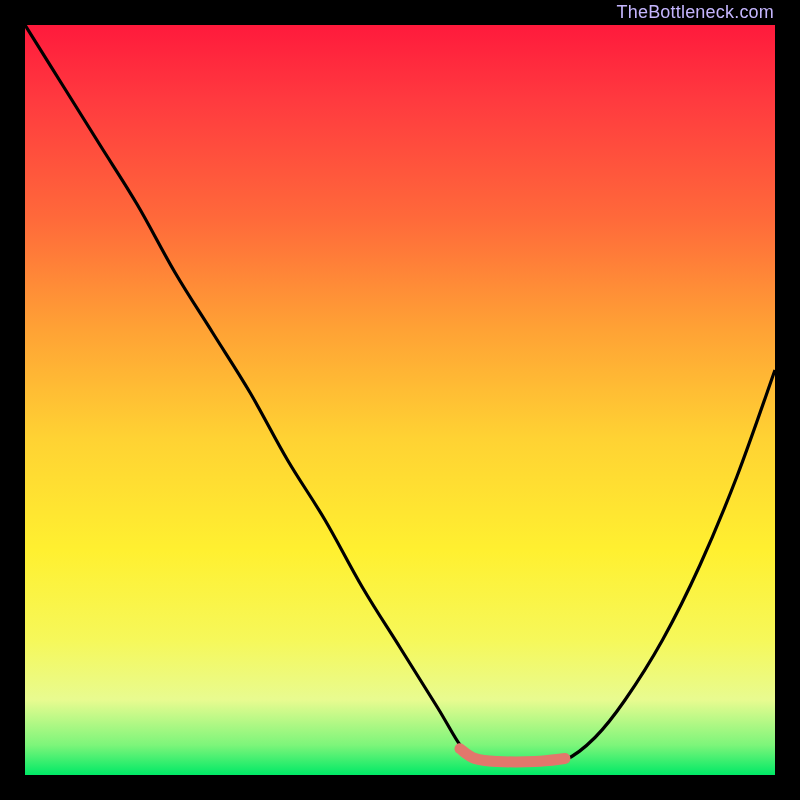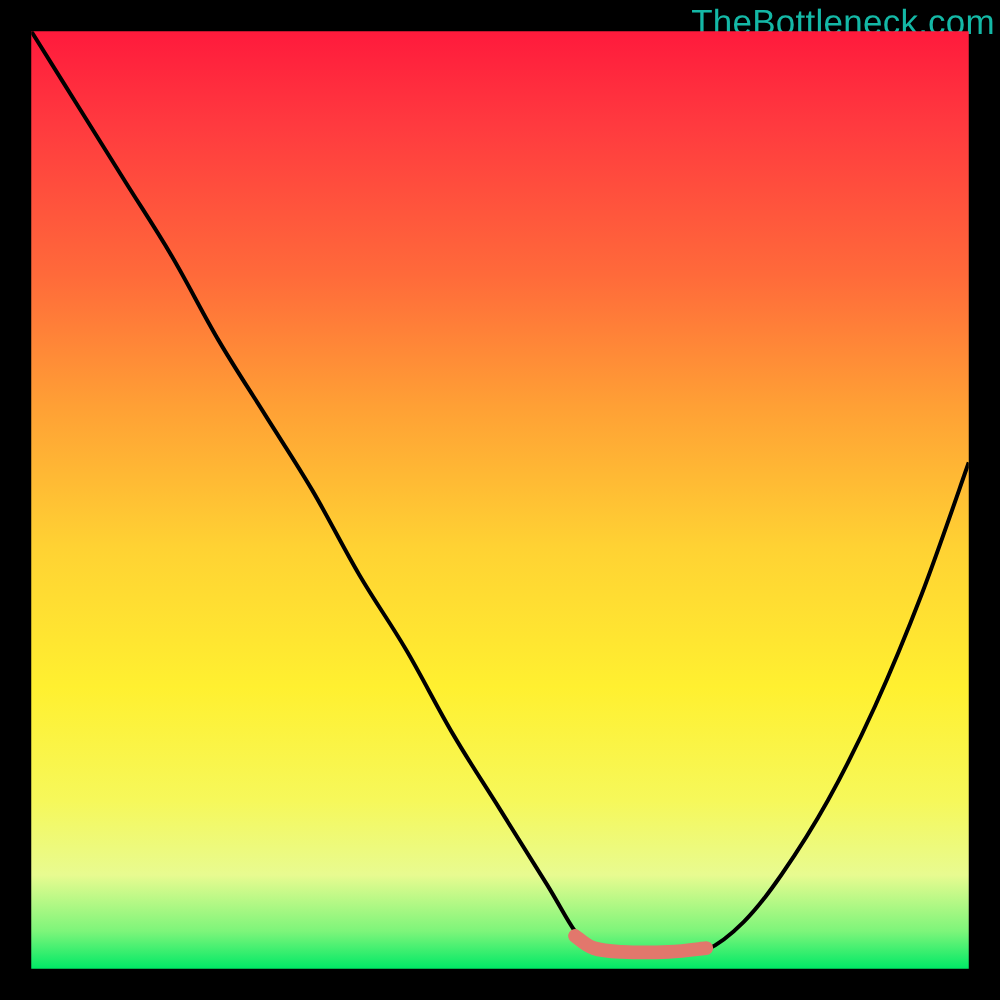--- a/index.html
+++ b/index.html
@@ -39,23 +39,23 @@
   .plot-area svg {
     position: absolute;
     left: 0;
     top: 0;
     width: 750px;
     height: 750px;
   }
   .watermark {
     position: absolute;
     top: 2px;
-    right: 4px;
-    color: #14b8a6;
-    font-size: 28px;
+    right: 26px;
+    color: #c4b5fd;
+    font-size: 18px;
     font-weight: 500;
     letter-spacing: 0.2px;
     user-select: none;
   }
 </style>
 </head>
 <body>
 
 <div class="frame">
   <div class="watermark">TheBottleneck.com</div>

